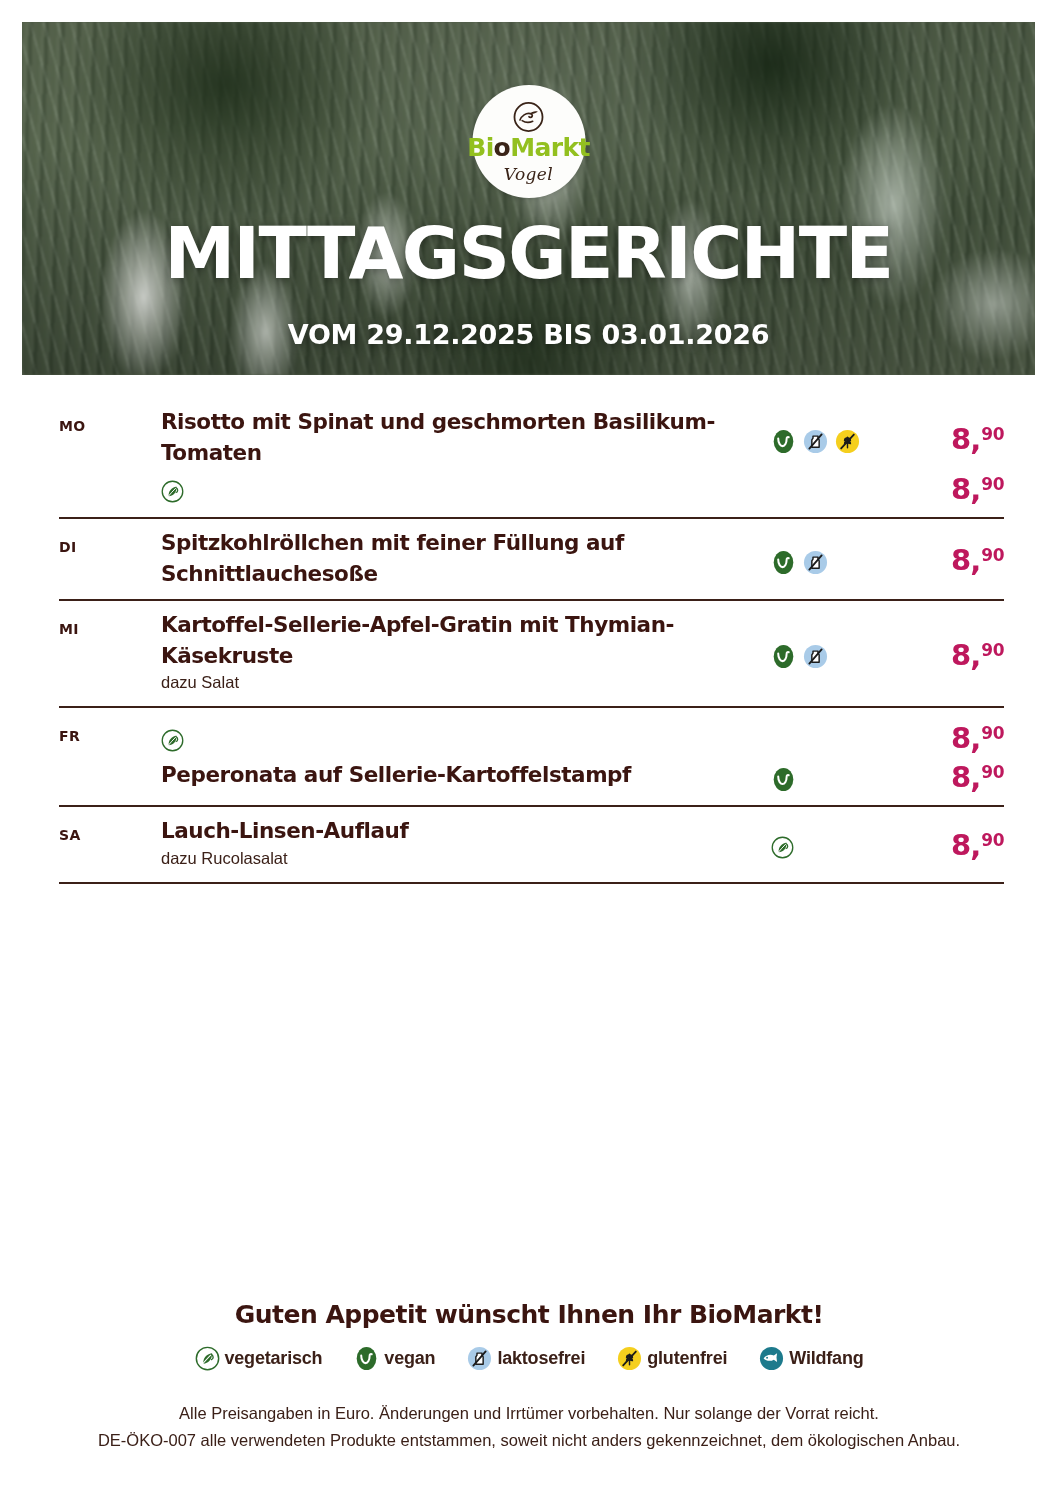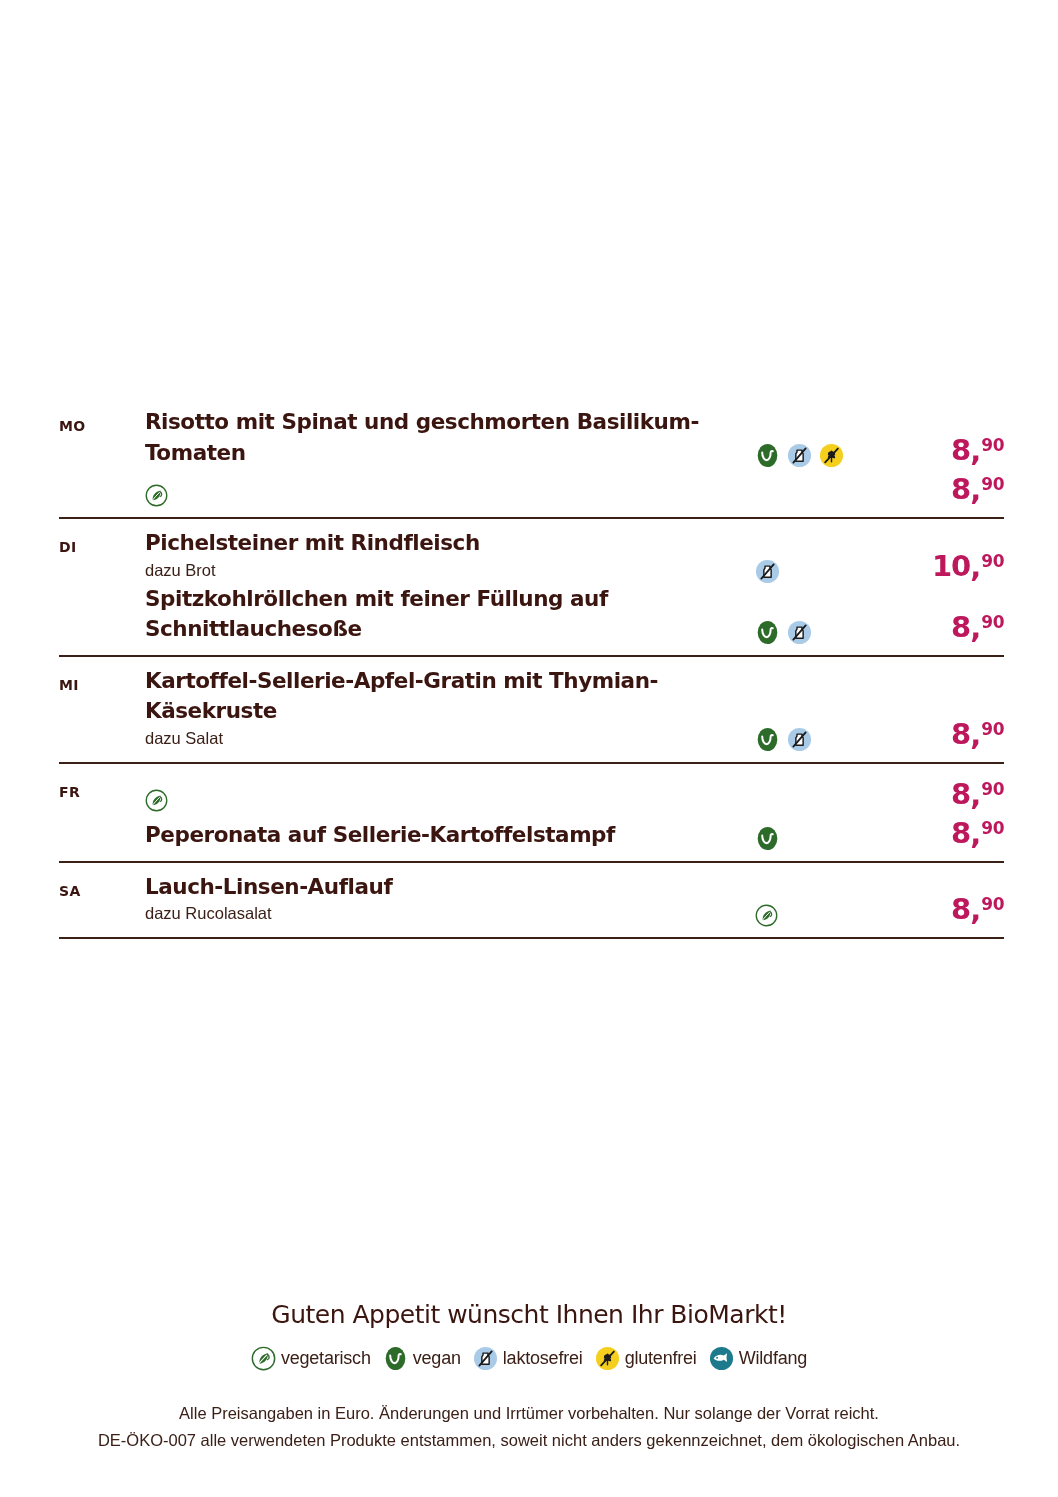--- a/index.html
+++ b/index.html
@@ -101,21 +101,21 @@
   .day-row { display:flex; align-items:flex-start; }
   .day-label {
     width:86px; flex:0 0 86px;
     font-family:"DejaVu Sans", sans-serif;
     font-weight:bold; font-size:14px; letter-spacing:.4px;
     color:#3b1510;
     padding-top:11px;
   }
   .dishes { flex:1 1 auto; }
 
-  .dish { display:flex; align-items:flex-end; }
+  .dish { display:flex; align-items:center;margin-left:16px; }
   .dish-text { width:610px; flex:0 0 610px; }
   .dish-name {
     font-family:"DejaVu Sans", sans-serif;
     font-weight:bold; font-size:21.5px; line-height:1.42;
     letter-spacing:-.45px;
     color:#3b1510;
   }
   .dish-note {
     font-family:"Liberation Sans", sans-serif;
     font-size:16.5px; line-height:1.4;
@@ -141,45 +141,62 @@
   .price-comma { font-size:29px; vertical-align:-1px; }
 
   
   .ic { width:25px; height:25px; flex:0 0 25px; display:block; }
   .ic.small { width:23px; height:23px; flex:0 0 23px; }
 
   
   .footer { position:absolute; left:0; right:0; top:1300px; text-align:center; }
   .bon-appetit {
     font-family:"DejaVu Sans", sans-serif;
-    font-weight:normal; font-size:25px; letter-spacing:-.5px;
+    font-weight:bold; font-size:25px; letter-spacing:-.5px;
     color:#3b1510;
   }
   .legend {
     margin-top:17px;
-    display:flex; justify-content:center; align-items:flex-start; gap:12px;
+    display:flex; justify-content:center; align-items:flex-start; gap:32px;font-weight:bold;
   }
   .legend-item { display:flex; align-items:center; gap:5px; }
   .legend-label {
     font-family:"Liberation Sans", sans-serif;
     font-size:18px; color:#3b2018; letter-spacing:-.2px;
   }
 
   .disclaimer {
     margin-top:29px;
     font-family:"Liberation Sans", sans-serif;
     font-size:16.5px; line-height:1.62;
     color:#3b2018;
   }
 </style>
 </head>
 <body>
 
 <div class="page">
 
+  <div class="header">
+    <div class="header-photo"></div>
+
+    <div class="logo-badge">
+      <svg class="logo-bird" viewBox="0 0 40 40">
+        <circle cx="20" cy="20" r="16.5" fill="none" stroke="#3a2418" stroke-width="2.1"></circle>
+        <path d="M10 23.5 C12 18.5, 17 15, 22 16 C24 16.4, 25 18, 24.2 19.4 C23.4 20.8, 21.4 20.8, 20.6 19.6" fill="none" stroke="#3a2418" stroke-width="2" stroke-linecap="round"></path>
+        <path d="M21 16.2 C24 13.5, 28.5 12.5, 31 13.8 C28.8 15.2, 26.2 16.2, 23.6 16.6 Z" fill="#3a2418"></path>
+        <path d="M12.5 24.2 C16 26.5, 21 26.8, 25 25" fill="none" stroke="#3a2418" stroke-width="1.8" stroke-linecap="round"></path>
+      </svg>
+      <div class="logo-word"><span>Bi</span><span class="dark">o</span><span>Markt</span></div>
+      <div class="logo-sub">Vogel</div>
+    </div>
+
+    <div class="hdr-title">MITTAGSGERICHTE</div>
+    <div class="hdr-sub">VOM 29.12.2025 BIS 03.01.2026</div>
+  </div>
 
   <div class="menu" id="menu-list">
       <div class="day-block">
         <div class="day-row">
           <div class="day-label">MO</div>
           <div class="dishes">
             <div class="dish">
               <div class="dish-text">
                 <div class="dish-name">Risotto mit Spinat und geschmorten Basilikum-Tomaten</div>
               </div>
@@ -218,34 +235,20 @@
               </div>
               <div class="dish-price"><span class="price-int">8</span><span class="price-comma">,</span><span class="price-dec">90</span></div>
             </div>
           </div>
         </div>
       </div>
       <div class="day-block">
         <div class="day-row">
           <div class="day-label">DI</div>
           <div class="dishes">
-            <div class="dish">
-              <div class="dish-text">
-                <div class="dish-name">Pichelsteiner mit Rindfleisch</div>
-                <div class="dish-note">dazu Brot</div>
-              </div>
-              <div class="dish-icons">
-                <svg class="ic" viewBox="0 0 26 26">
-                  <circle cx="13" cy="13" r="12" fill="#a9cbe8"></circle>
-                  <path d="M10.4 7.4 L15.6 7.4 L15.6 9.4 L16.8 11.4 L16.8 19 L9.2 19 L9.2 11.4 L10.4 9.4 Z" fill="#ffffff" stroke="#1b1b1b" stroke-width="1.5" stroke-linejoin="round"></path>
-                  <line x1="6.6" y1="20.4" x2="19.4" y2="5.6" stroke="#1b1b1b" stroke-width="1.9" stroke-linecap="round"></line>
-                </svg>
-              </div>
-              <div class="dish-price"><span class="price-int">10</span><span class="price-comma">,</span><span class="price-dec">90</span></div>
-            </div>
             <div class="dish">
               <div class="dish-text">
                 <div class="dish-name">Spitzkohlröllchen mit feiner Füllung auf Schnittlauchesoße</div>
               </div>
               <div class="dish-icons">
                 <svg class="ic" viewBox="0 0 26 26">
                   <ellipse cx="13" cy="13" rx="10.2" ry="12" fill="#2d6b2a"></ellipse>
                   <path d="M7.5 9.8 C7.5 15, 10 17.8, 12 17.8 C14.4 17.8, 16.2 14.6, 16.2 10.6 C16.2 8.6, 17.2 8, 18.4 8.6" fill="none" stroke="#ffffff" stroke-width="2.1" stroke-linecap="round"></path>
                 </svg>
                 <svg class="ic" viewBox="0 0 26 26">

